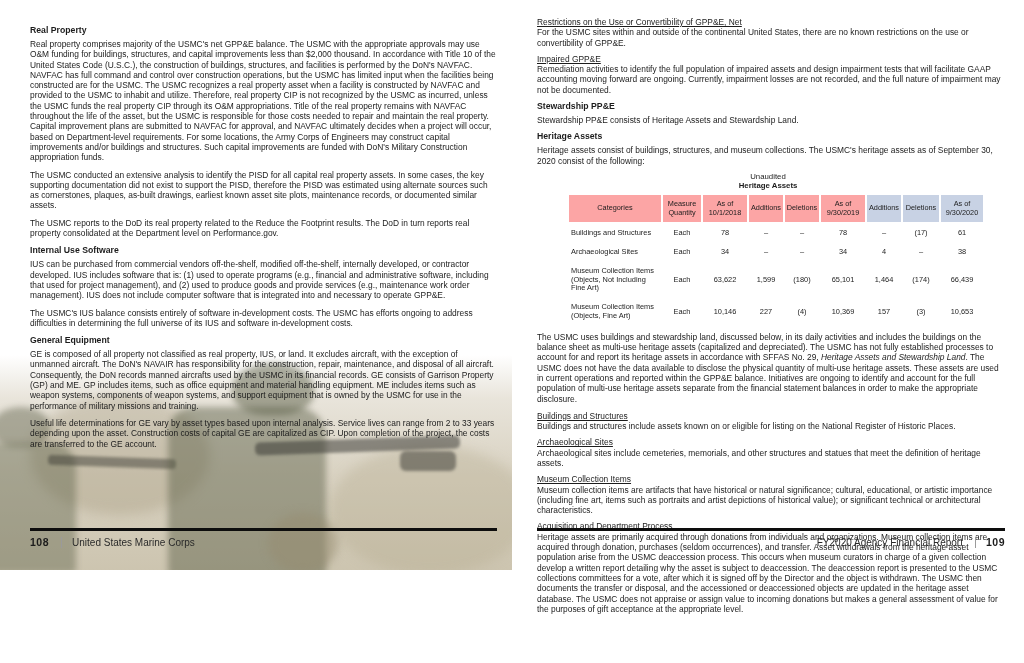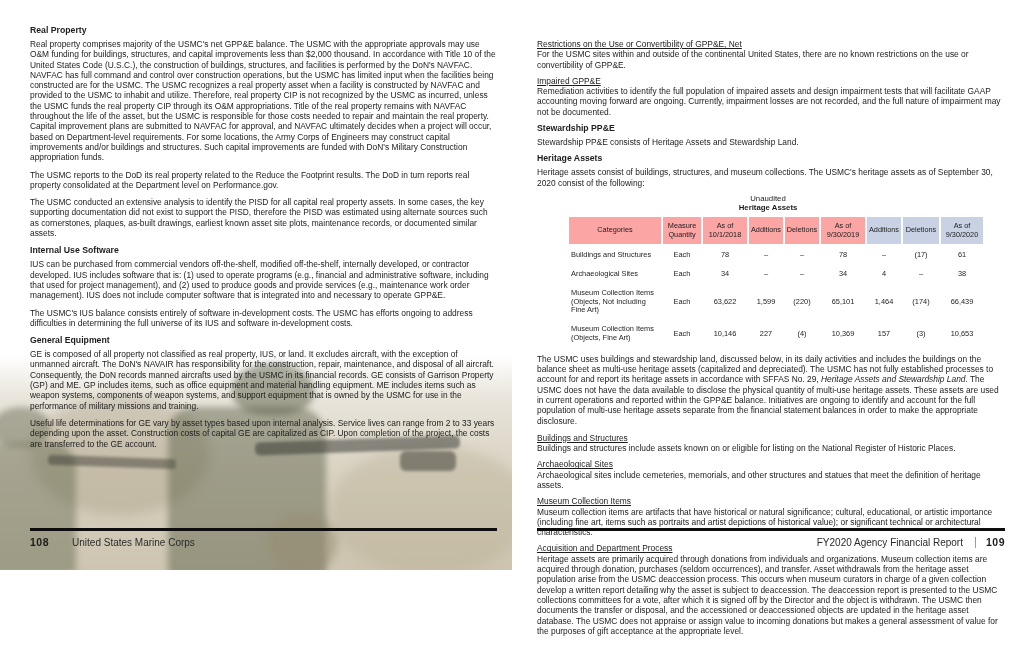--- a/index.html
+++ b/index.html
@@ -3,21 +3,21 @@
 <meta charset="utf-8">
 <style>
   html,body{margin:0;padding:0;background:#fff;}
   .spread{position:relative;width:1024px;height:663px;background:#ffffff;overflow:hidden;
           font-family:"Liberation Sans",sans-serif;color:#1c1c1c;}
   .page{position:absolute;top:0;height:570px;width:512px;}
   .page.left{left:0;}
   .page.right{left:512px;}
   .content{position:relative;z-index:2;}
   .page.left .content{padding:22px 15px 0 30px;}
-  .page.right .content{padding:38px 19px 0 25px;}
+  .page.right .content{padding:16px 19px 0 25px;}
   p{margin:0 0 7px 0;font-size:8.4px;line-height:10.3px;text-align:left;}
   .bhead{font-size:8.7px;font-weight:bold;margin:3px 0 4px 0;line-height:10px;}
   .uhead{font-size:8.4px;text-decoration:underline;margin:1px 0 0 0;line-height:10.3px;}
   .tight{margin-bottom:6px;}
 
   
   .tbl-wrap{margin:2px 0 6px 30px;width:402px;}
   .tbl-title{text-align:center;font-size:7.8px;line-height:9.5px;margin:0;}
   .tbl-title.b{font-weight:bold;margin-bottom:4px;}
   table{border-collapse:separate;border-spacing:2px 0;table-layout:fixed;width:402px;font-size:7.3px;}
@@ -71,22 +71,22 @@
       <div class="soldier helmet1"></div>
       <div class="soldier body1"></div>
       <div class="rifle rifle1"></div>
       <div class="rifle grip1"></div>
       <div class="dome"></div>
     </div>
 
     <div class="content">
       <div class="bhead">Real Property</div>
       <p>Real property comprises majority of the USMC's net GPP&amp;E balance. The USMC with the appropriate approvals may use O&amp;M funding for buildings, structures, and capital improvements less than $2,000 thousand. In accordance with Title 10 of the United States Code (U.S.C.), the construction of buildings, structures, and facilities is performed by the DoN's NAVFAC. NAVFAC has full command and control over construction operations, but the USMC has limited input when the facilities being constructed are for the USMC. The USMC recognizes a real property asset when a facility is constructed by NAVFAC and provided to the USMC to inhabit and utilize. Therefore, real property CIP is not recognized by the USMC as incurred, unless the USMC funds the real property CIP through its O&amp;M appropriations. Title of the real property remains with NAVFAC throughout the life of the asset, but the USMC is responsible for those costs needed to repair and maintain the real property. Capital improvement plans are submitted to NAVFAC for approval, and NAVFAC ultimately decides when a project will occur, based on Department-level requirements. For some locations, the Army Corps of Engineers may construct capital improvements and/or buildings and structures. Such capital improvements are funded with DoN's Military Construction appropriation funds.</p>
+      <p>The USMC conducted an extensive analysis to identify the PISD for all capital real property assets. In some cases, the key supporting documentation did not exist to support the PISD, therefore the PISD was estimated using alternate sources such as cornerstones, plaques, as-built drawings, earliest known asset site plots, maintenance records, or documented similar assets.</p>
       <p>The USMC reports to the DoD its real property related to the Reduce the Footprint results. The DoD in turn reports real property consolidated at the Department level on Performance.gov.</p>
-      <p>The USMC conducted an extensive analysis to identify the PISD for all capital real property assets. In some cases, the key supporting documentation did not exist to support the PISD, therefore the PISD was estimated using alternate sources such as cornerstones, plaques, as-built drawings, earliest known asset site plots, maintenance records, or documented similar assets.</p>
       <div class="bhead">Internal Use Software</div>
       <p>IUS can be purchased from commercial vendors off-the-shelf, modified off-the-shelf, internally developed, or contractor developed. IUS includes software that is: (1) used to operate programs (e.g., financial and administrative software, including that used for project management), and (2) used to produce goods and provide services (e.g., maintenance work order management). IUS does not include computer software that is integrated into and necessary to operate GPP&amp;E.</p>
       <p>The USMC's IUS balance consists entirely of software in-development costs. The USMC has efforts ongoing to address difficulties in determining the full universe of its IUS and software in-development costs.</p>
       <div class="bhead">General Equipment</div>
       <p>GE is composed of all property not classified as real property, IUS, or land. It excludes aircraft, with the exception of unmanned aircraft. The DoN's NAVAIR has responsibility for the construction, repair, maintenance, and disposal of all aircraft. Consequently, the DoN records manned aircrafts used by the USMC in its financial records. GE consists of Garrison Property (GP) and ME. GP includes items, such as office equipment and material handling equipment. ME includes items such as weapon systems, components of weapon systems, and support equipment that is owned by the USMC for use in the performance of military missions and training.</p>
       <p>Useful life determinations for GE vary by asset types based upon internal analysis. Service lives can range from 2 to 33 years depending upon the asset. Construction costs of capital GE are capitalized as CIP. Upon completion of the project, the costs are transferred to the GE account.</p>
     </div>
 
     <div class="footer footer-left">
       <div class="rule"></div>
@@ -156,21 +156,21 @@
             <td>34</td>
             <td>4</td>
             <td>–</td>
             <td>38</td>
           </tr>
           <tr>
             <td class="cat">Museum Collection Items (Objects, Not Including Fine Art)</td>
             <td>Each</td>
             <td>63,622</td>
             <td>1,599</td>
-            <td>(220)</td>
+            <td>(180)</td>
             <td>65,101</td>
             <td>1,464</td>
             <td>(174)</td>
             <td>66,439</td>
           </tr>
           <tr>
             <td class="cat">Museum Collection Items (Objects, Fine Art)</td>
             <td>Each</td>
             <td>10,146</td>
             <td>227</td>

